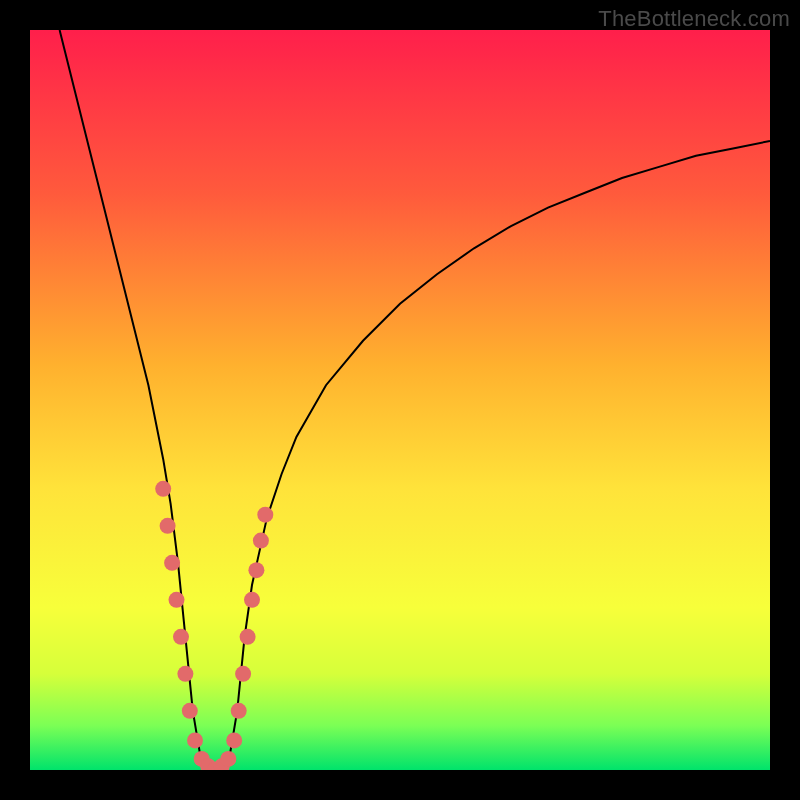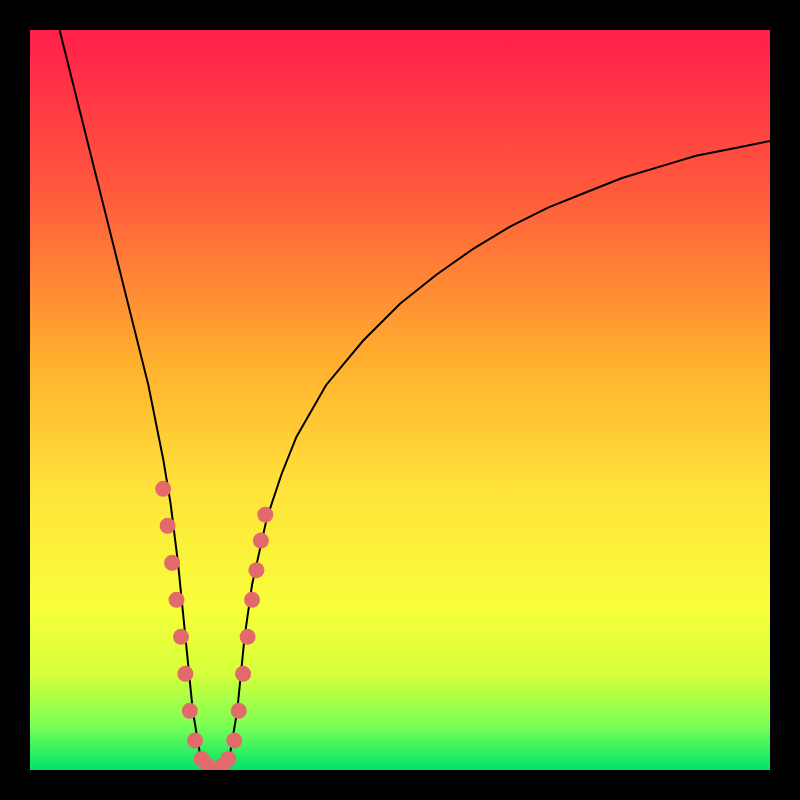--- a/index.html
+++ b/index.html
@@ -80,13 +80,14 @@
           <circle cx="213.1" cy="643.8" r="8" class="marker" fill="#e26a6a"></circle>
           <circle cx="217.6" cy="606.8" r="8" class="marker" fill="#e26a6a"></circle>
           <circle cx="222.0" cy="569.8" r="8" class="marker" fill="#e26a6a"></circle>
           <circle cx="226.4" cy="540.2" r="8" class="marker" fill="#e26a6a"></circle>
           <circle cx="230.9" cy="510.6" r="8" class="marker" fill="#e26a6a"></circle>
           <circle cx="235.3" cy="484.7" r="8" class="marker" fill="#e26a6a"></circle>
         </g>
     </svg>
   </div>
 
+  <div class="watermark" data-bind="watermark">TheBottleneck.com</div>
 </div>
 
 </body></html>

